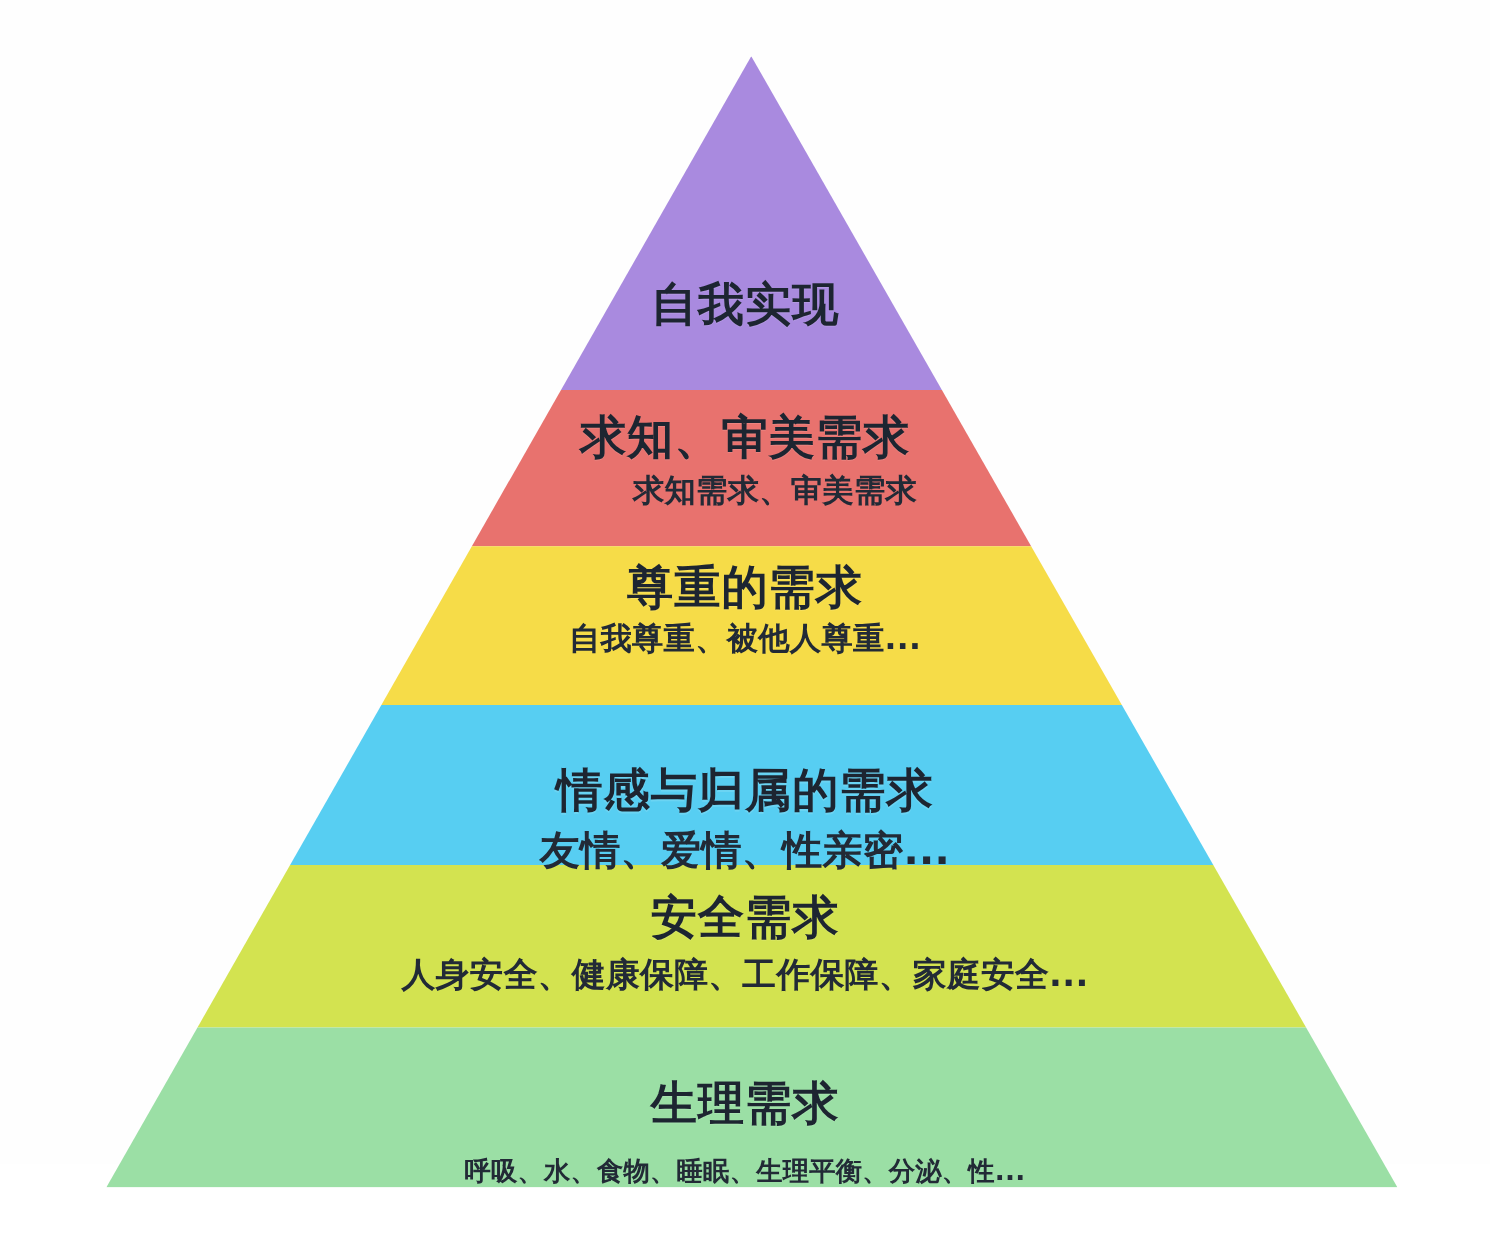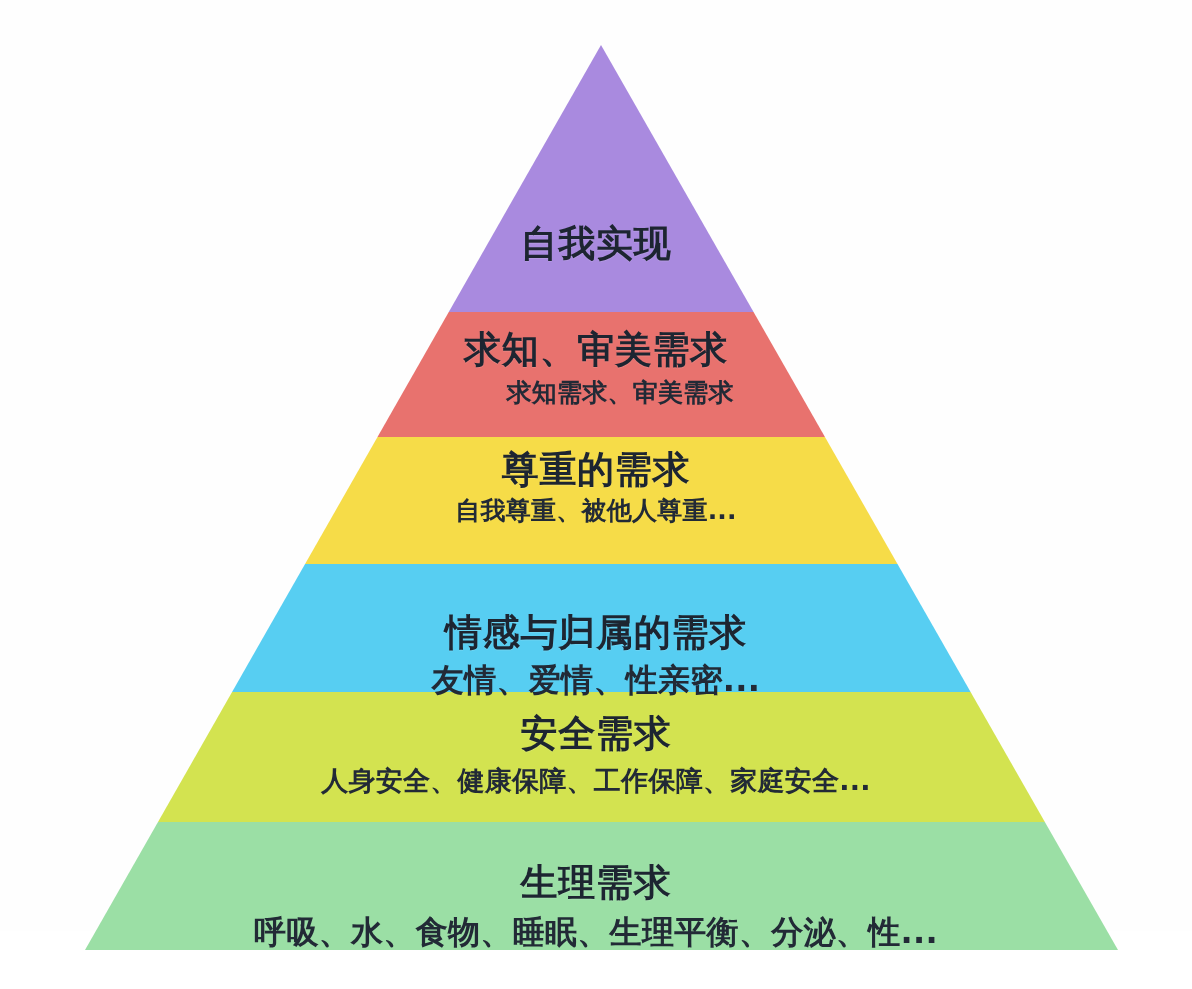--- a/index.html
+++ b/index.html
@@ -76,21 +76,21 @@
   .lvl-2 .level-title { font-size: 37px; }
   .lvl-2 .level-sub   { font-size: 25px; margin-top: 4px; }
 
   .lvl-3 .level-title { font-size: 37px; }
   .lvl-3 .level-sub   { font-size: 32px; margin-top: 7px; }
 
   .lvl-4 .level-title { font-size: 37px; }
   .lvl-4 .level-sub   { font-size: 27px; margin-top: 9px; }
 
   .lvl-5 .level-title { font-size: 37px; }
-  .lvl-5 .level-sub   { font-size: 32px; margin-top: 9px; }
+  .lvl-5 .level-sub   { font-size: 21px; margin-top: 20px; }
 </style>
 </head>
 <body>
 
 <div id="pyramid-stage">
 
   <svg class="pyramid-svg" viewBox="0 0 1192 989">
     <defs>
       <clipPath id="tri-clip">
         <polygon points="601,45 1118,950 85,950"></polygon>

